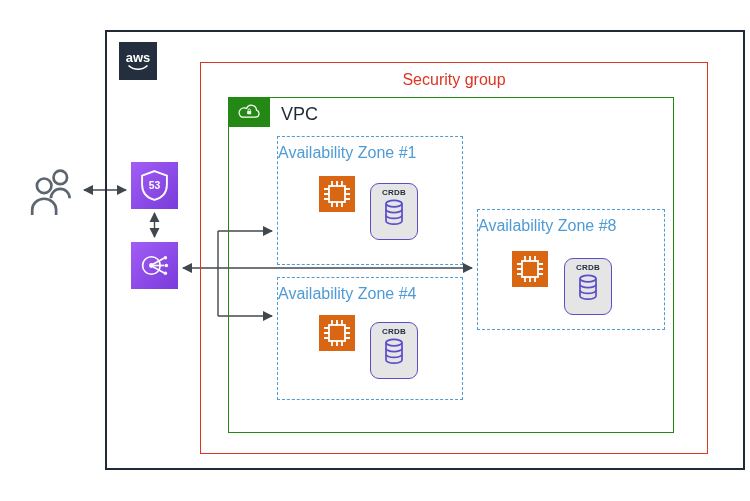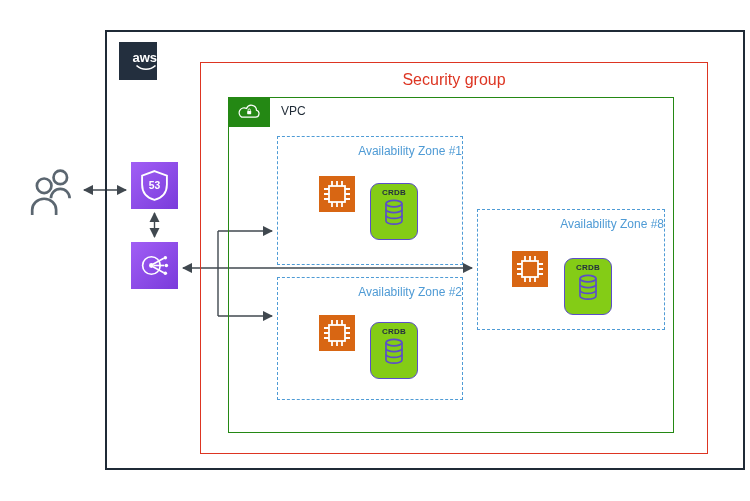--- a/index.html
+++ b/index.html
@@ -4,43 +4,43 @@
 <style>
   html,body{margin:0;padding:0;background:#fff;}
   .canvas{position:relative;width:750px;height:501px;background:#fff;
           font-family:"Liberation Sans",sans-serif;overflow:hidden;}
   .abs{position:absolute;}
 
   .arrows{left:0;top:0;width:750px;height:501px;pointer-events:none;}
 
   .outer-box{left:105px;top:30px;width:636px;height:436px;border:2px solid #1f2a36;}
   .aws-logo{left:12px;top:10px;width:38px;height:38px;background:#232f3e;color:#fff;
-            display:flex;flex-direction:column;align-items:flex-end;justify-content:center;}
+            display:flex;flex-direction:column;align-items:center;justify-content:center;}
   .aws-logo .t{font-size:13px;font-weight:bold;line-height:13px;}
 
   .sg-box{left:93px;top:30px;width:506px;height:390px;border:1.5px solid #DD3522;}
   .sg-label{left:0;right:0;top:8px;text-align:center;color:#DD3522;font-size:16px;}
 
   .vpc-box{left:27px;top:34px;width:444px;height:334px;border:1.5px solid #248814;}
   .vpc-icon{left:-1.5px;top:-1.5px;width:42px;height:30px;background:#248814;
             display:flex;align-items:center;justify-content:center;}
-  .vpc-label{left:52px;top:6px;font-size:12px;color:#1f2a36;}
+  .vpc-label{left:52px;top:6px;font-size:18px;color:#1f2a36;}
 
   .az{border:1.6px dashed #4F9BD5;}
-  .az-label{left:0;right:0;top:7px;text-align:right;color:#4F9BD5;font-size:12px;}
+  .az-label{left:0;right:0;top:7px;text-align:left;color:#4F9BD5;font-size:16px;}
   .az1{left:48px;top:38px;width:184px;height:127px;}
   .az2{left:48px;top:179px;width:184px;height:121px;}
   .az3{left:248px;top:111px;width:186px;height:119px;}
 
   .ec2{width:36px;height:36px;background:#D86613;display:flex;align-items:center;justify-content:center;}
   .az1 .ec2{left:41px;top:39px;}
   .az2 .ec2{left:41px;top:37px;}
   .az3 .ec2{left:34px;top:41px;}
 
-  .crdb{width:48px;height:57px;background:#84cc16;border:1.6px solid #5B4EC9;border-radius:9px;
+  .crdb{width:48px;height:57px;background:#e5e5e5;border:1.6px solid #5B4EC9;border-radius:9px;
         display:flex;flex-direction:column;align-items:center;box-sizing:border-box;}
   .az1 .crdb{left:92px;top:46px;}
   .az2 .crdb{left:92px;top:44px;}
   .az3 .crdb{left:86px;top:48px;}
   .crdb-label{font-size:8px;font-weight:bold;color:#232f3e;margin-top:4px;letter-spacing:.2px;}
   .crdb svg{margin-top:2px;}
 
   .users{left:28px;top:166px;width:50px;height:52px;}
   .sq-icon{width:47px;height:47px;background:linear-gradient(135deg,#A15EF5,#7A3BDB);
            display:flex;align-items:center;justify-content:center;}
@@ -133,21 +133,21 @@
               <ellipse cx="11" cy="4.6" rx="8" ry="3.2"></ellipse>
               <path d="M3 4.6 V22 M19 4.6 V22"></path>
               <path d="M3 22 a8 3.2 0 0 0 16 0"></path>
               <path d="M3 10.4 a8 3.2 0 0 0 16 0"></path>
               <path d="M3 16.2 a8 3.2 0 0 0 16 0"></path>
             </svg>
           </div>
         </div>
 
         <div class="abs az az2">
-          <div class="abs az-label">Availability Zone #2</div>
+          <div class="abs az-label">Availability Zone #4</div>
           <div class="abs ec2">
             <svg width="36" height="36" viewBox="0 0 36 36" fill="none" stroke="#ffffff" stroke-width="1.8">
               <rect x="10" y="10" width="16" height="16"></rect>
               <path d="M13 5 v5 M18 5 v5 M23 5 v5 M13 26 v5 M18 26 v5 M23 26 v5 M5 13 h5 M5 18 h5 M5 23 h5 M26 13 h5 M26 18 h5 M26 23 h5"></path>
             </svg>
           </div>
           <div class="abs crdb">
             <div class="crdb-label">CRDB</div>
             <svg width="22" height="27" viewBox="0 0 22 27" fill="none" stroke="#5B4EC9" stroke-width="1.7">
               <ellipse cx="11" cy="4.6" rx="8" ry="3.2"></ellipse>

